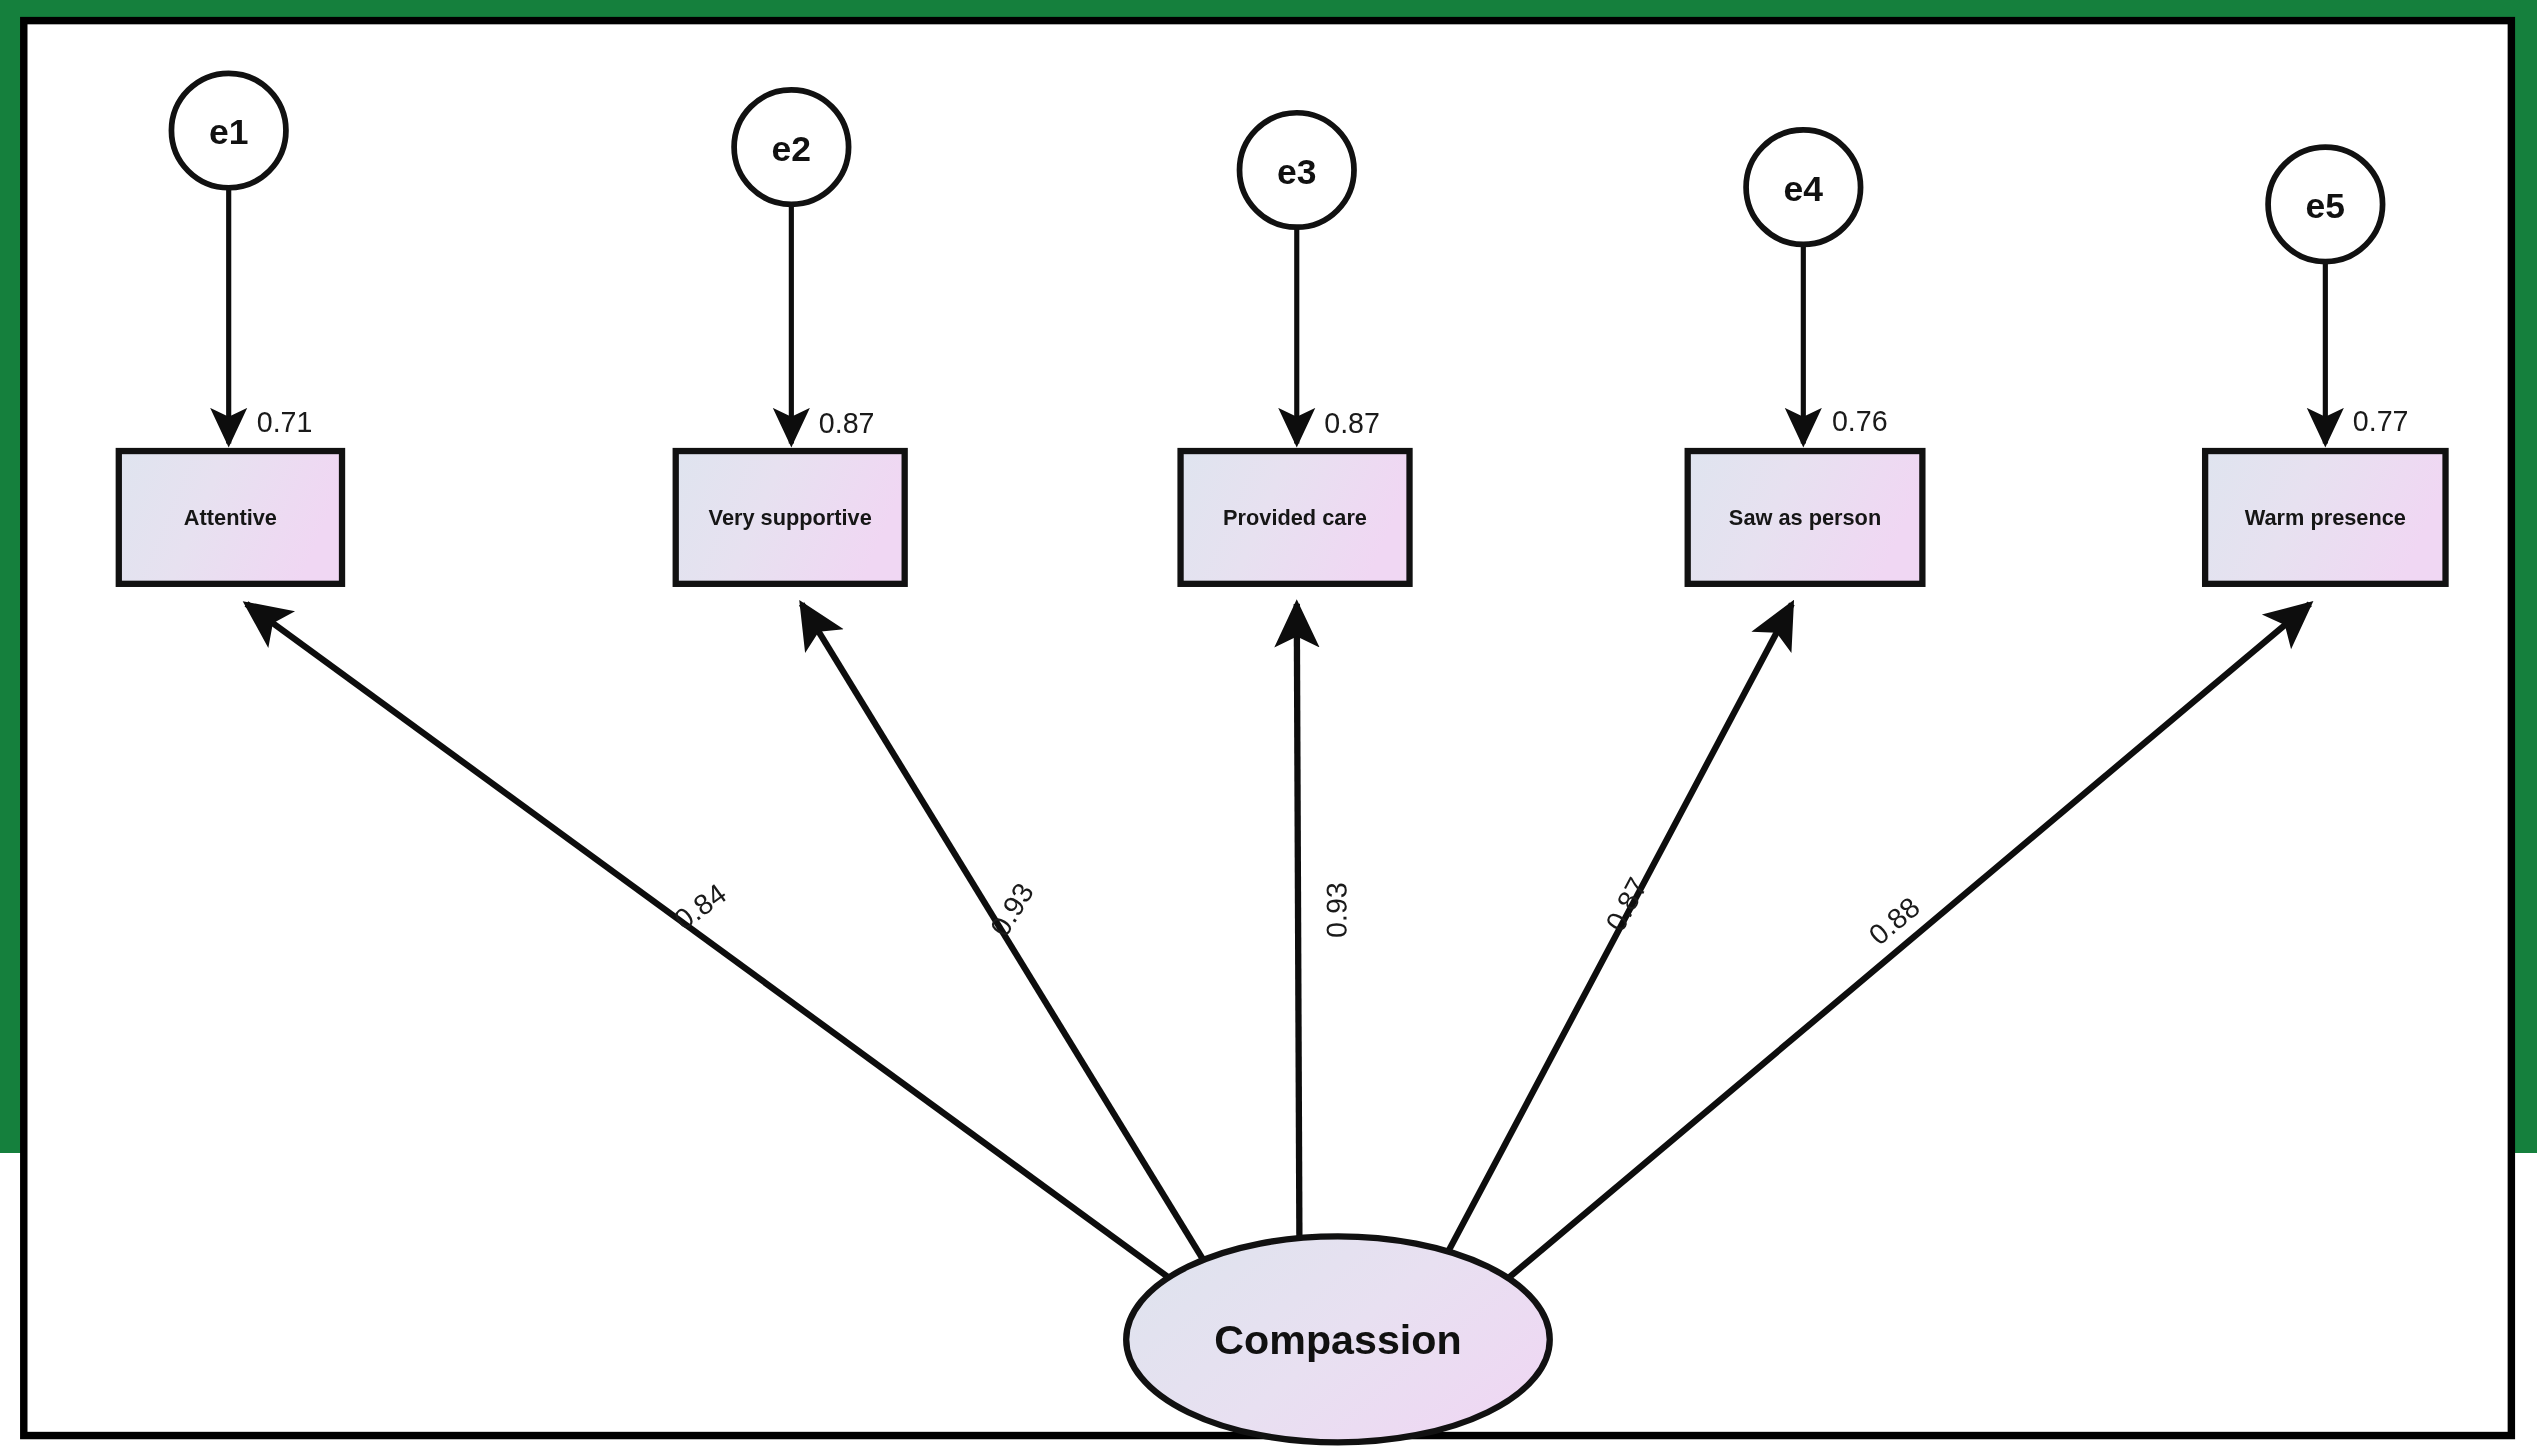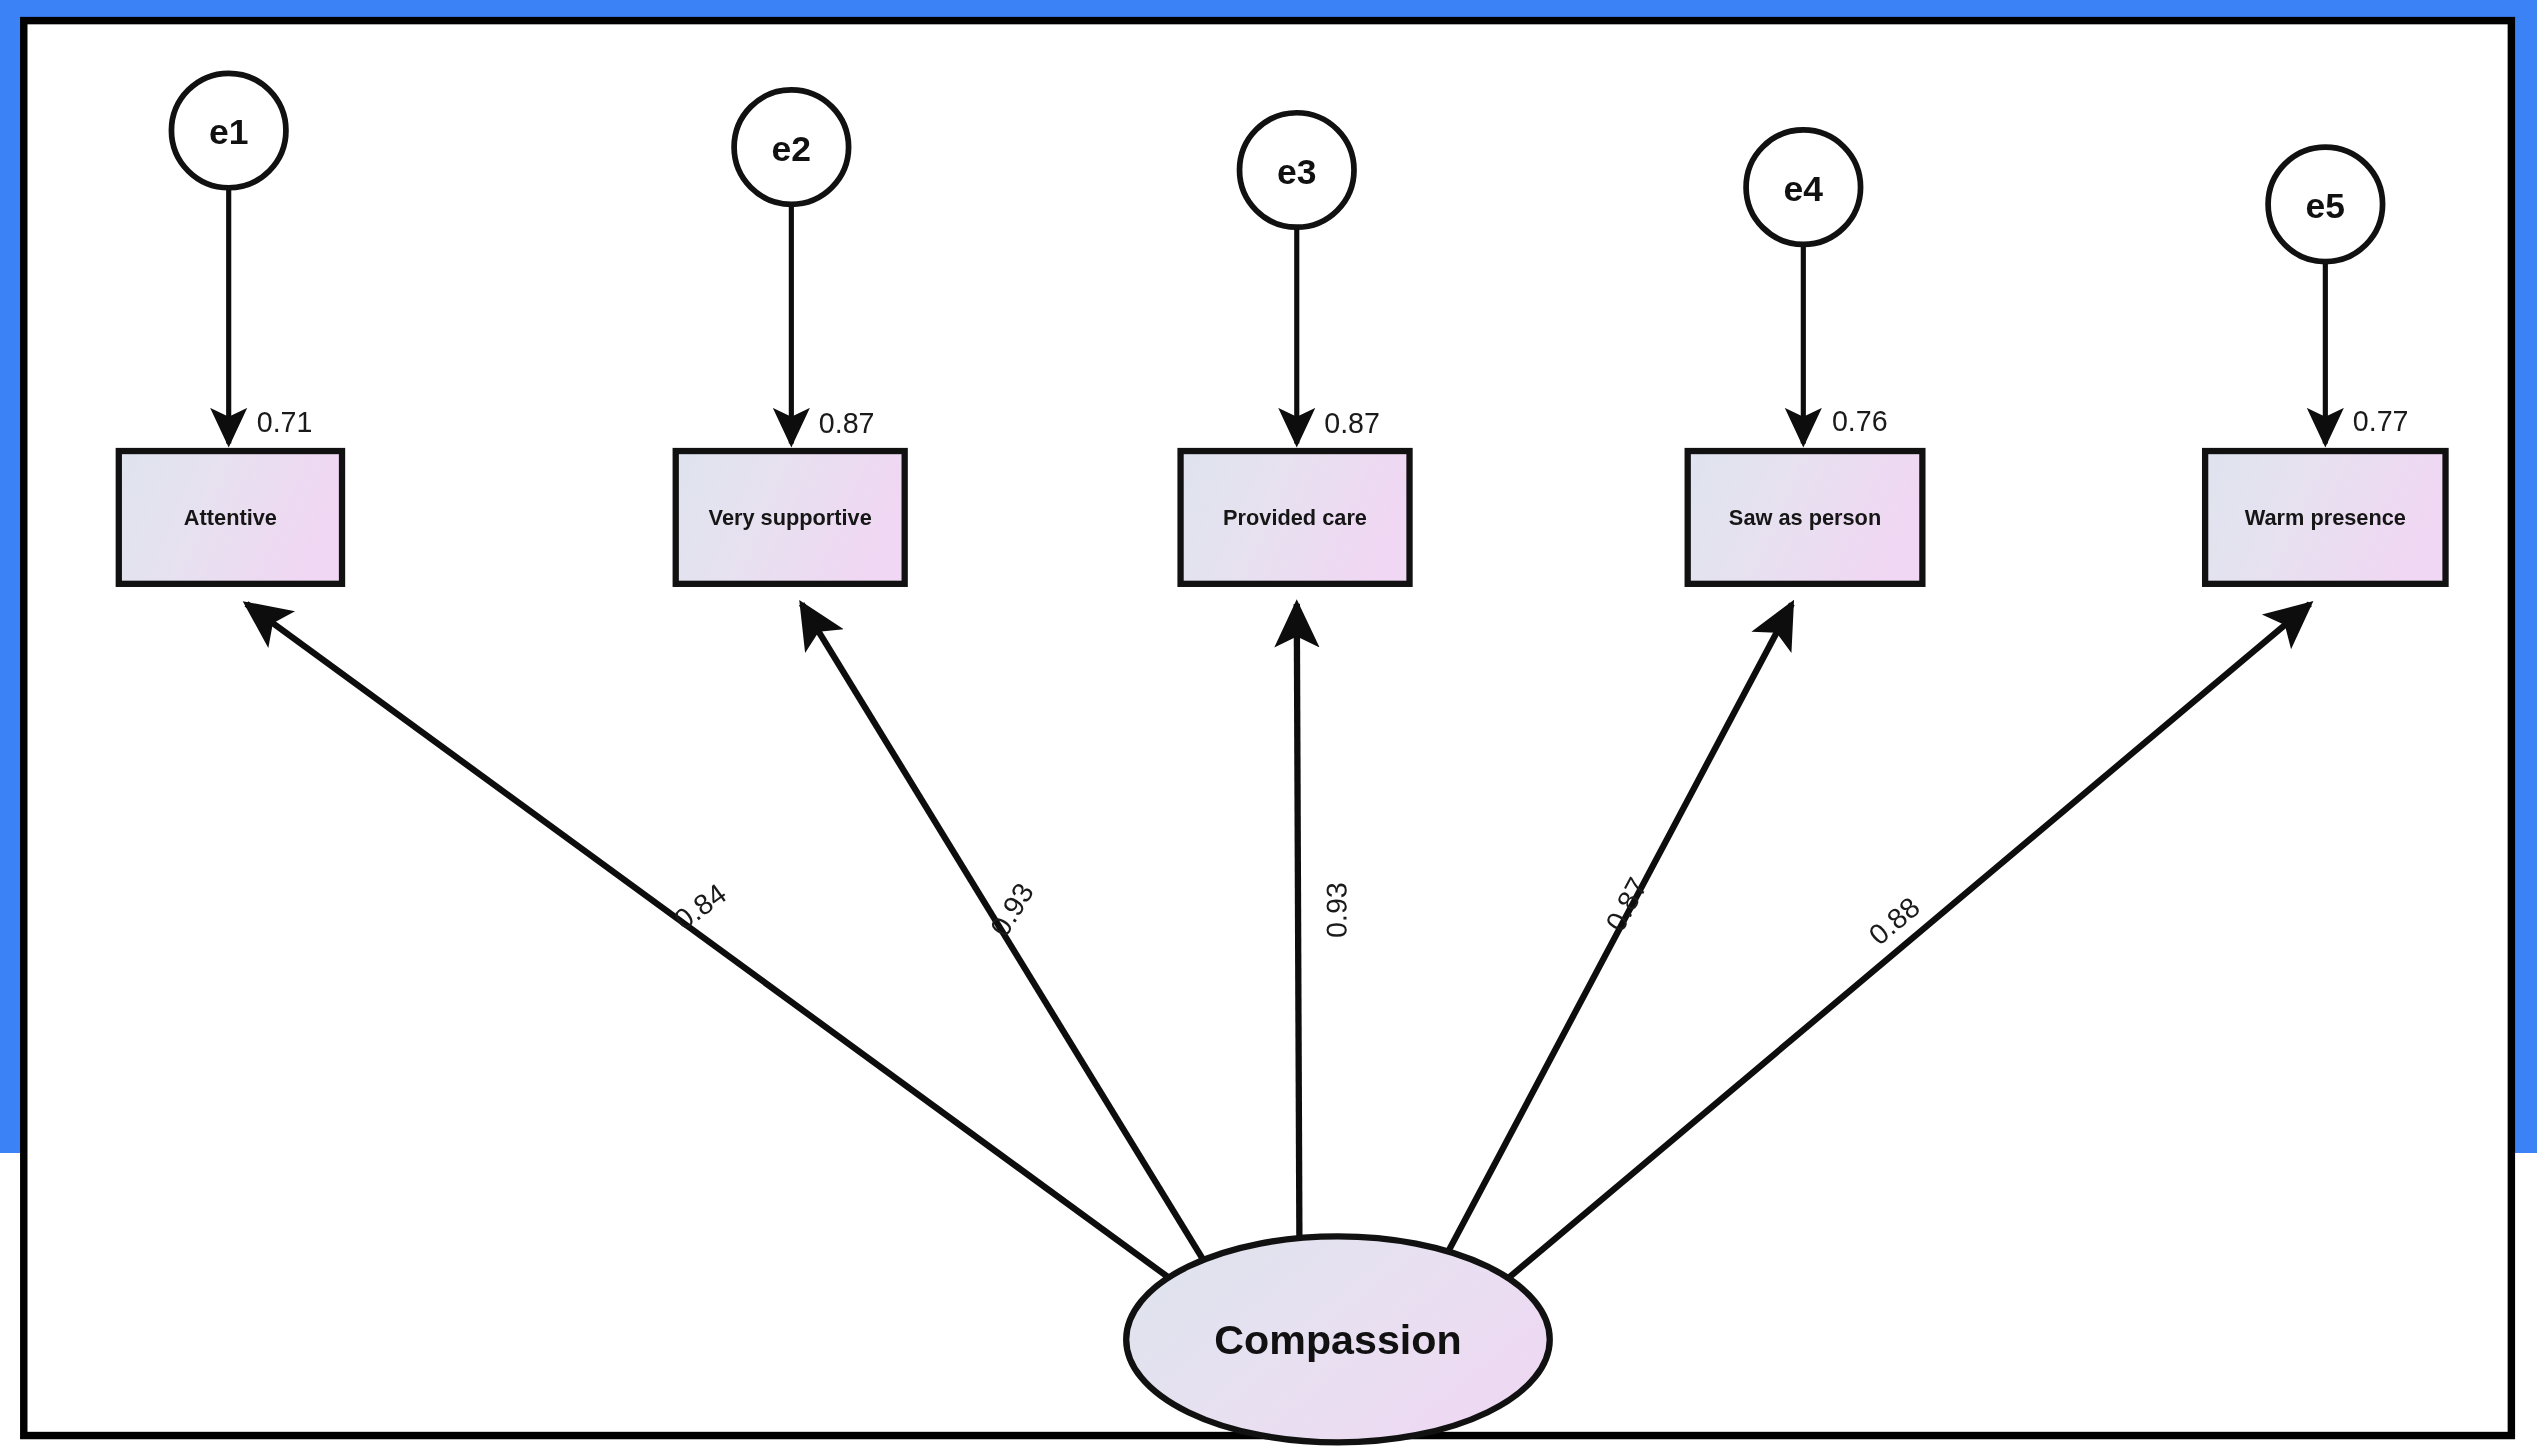--- a/index.html
+++ b/index.html
@@ -10,21 +10,21 @@
   body {
     width: 2538px;
     height: 1455px;
     font-family: "Liberation Sans", sans-serif;
     overflow: hidden;
   }
   #diagram-root {
     position: relative;
     width: 2538px;
     height: 1153px;
-    background: #3b82f6;
+    background: #15803d;
   }
   svg#sem-canvas {
     display: block;
     width: 2538px;
     height: 1455px;
   }
   .node-label-box {
     font-family: "Liberation Sans", sans-serif;
     font-weight: bold;
     font-size: 38px;

